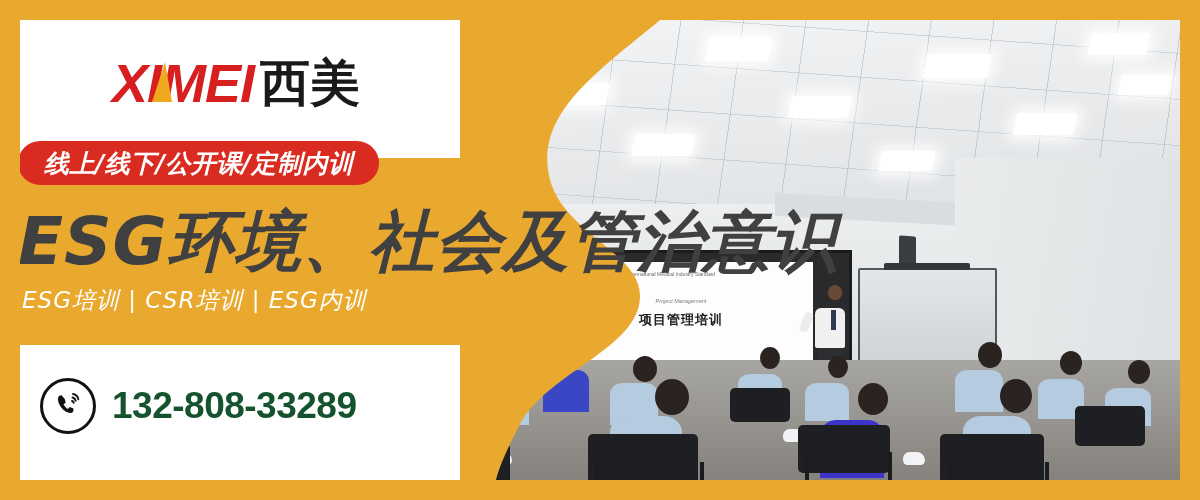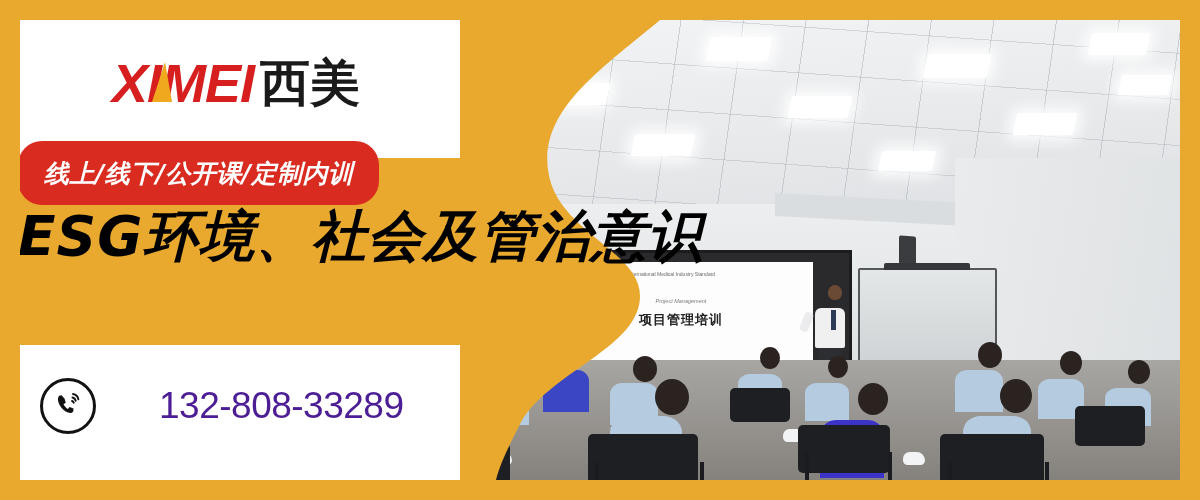--- a/index.html
+++ b/index.html
@@ -309,42 +309,42 @@
     line-height: 1;
     letter-spacing: 0px;
     font-family: "DejaVu Sans", sans-serif;
   }
 
   
   .pill-badge {
     position: absolute;
     left: 18px; top: 141px;
     height: 44px;
-    padding: 10px 26px;
+    padding: 0 26px;
     background: #D92B20;
     border-radius: 24px;
     display: flex;
     align-items: center;
     justify-content: center;
     color: #ffffff;
     font-size: 25px;
     font-weight: bold;
     font-style: italic;
     letter-spacing: 0.5px;
     white-space: nowrap;
     font-family: "DejaVu Sans", sans-serif;
     z-index: 6;
   }
 
   
   .headline {
     position: absolute;
     left: 18px; top: 206px;
-    color: #000000;
-    font-size: 55px;
+    color: #404040;
+    font-size: 66px;
     font-weight: bold;
     font-style: italic;
     letter-spacing: 1px;
     white-space: nowrap;
     line-height: 1.1;
     font-family: "DejaVu Sans", sans-serif;
     z-index: 6;
   }
   .subline {
     position: absolute;
@@ -371,26 +371,25 @@
     width: 50px; height: 50px;
     border-radius: 50%;
     border: 3.5px solid #121212;
     display: flex;
     align-items: center;
     justify-content: center;
     flex: none;
   }
   .phone-number {
     font-size: 37px;
-    font-weight: normal;
-    color: #4c1d95;
+    font-weight: bold;
+    color: #14532d;
     letter-spacing: -0.5px;
     white-space: nowrap;
     font-family: "Liberation Sans", sans-serif;
-    margin-left: 47px;
   }
   .cta-button {
     height: 42px;
     padding: 0 22px;
     background: #DC2B1E;
     border-radius: 21px;
     display: flex;
     align-items: center;
     justify-content: center;
     color: #ffffff;
@@ -529,20 +528,21 @@
 
   <div class="logo">
     <span class="logo-x">XIMEI</span>
     <span class="logo-cn">西美</span>
   </div>
   <div class="logo-wedge"></div>
 
   <div class="pill-badge">线上/线下/公开课/定制内训</div>
 
   <div class="headline">ESG环境、社会及管治意识</div>
+  <div class="subline">ESG培训 | CSR培训 | ESG内训</div>
 
   <div class="contact-row">
     <div class="phone-icon">
       <svg width="30" height="30" viewBox="0 0 24 24" aria-hidden="true">
         <path d="M6.8 3.4 C5.6 3.2 4.6 4.0 4.2 5.0 C3.4 7.2 4.4 10.4 6.6 13.2
                  C8.8 16.0 11.8 17.8 14.2 17.6 C15.4 17.5 16.2 16.6 16.3 15.5
                  L16.4 13.9 L13.3 12.7 L11.9 14.4 C10.6 13.7 9.2 12.2 8.4 10.6
                  L10.2 9.3 L9.3 6.1 Z" fill="#121212"></path>
         <path d="M15.6 5.2 C16.9 5.5 17.9 6.5 18.2 7.8" fill="none" stroke="#121212" stroke-width="1.5" stroke-linecap="round"></path>
         <path d="M15.2 8.0 C15.9 8.2 16.4 8.7 16.6 9.4" fill="none" stroke="#121212" stroke-width="1.5" stroke-linecap="round"></path>

